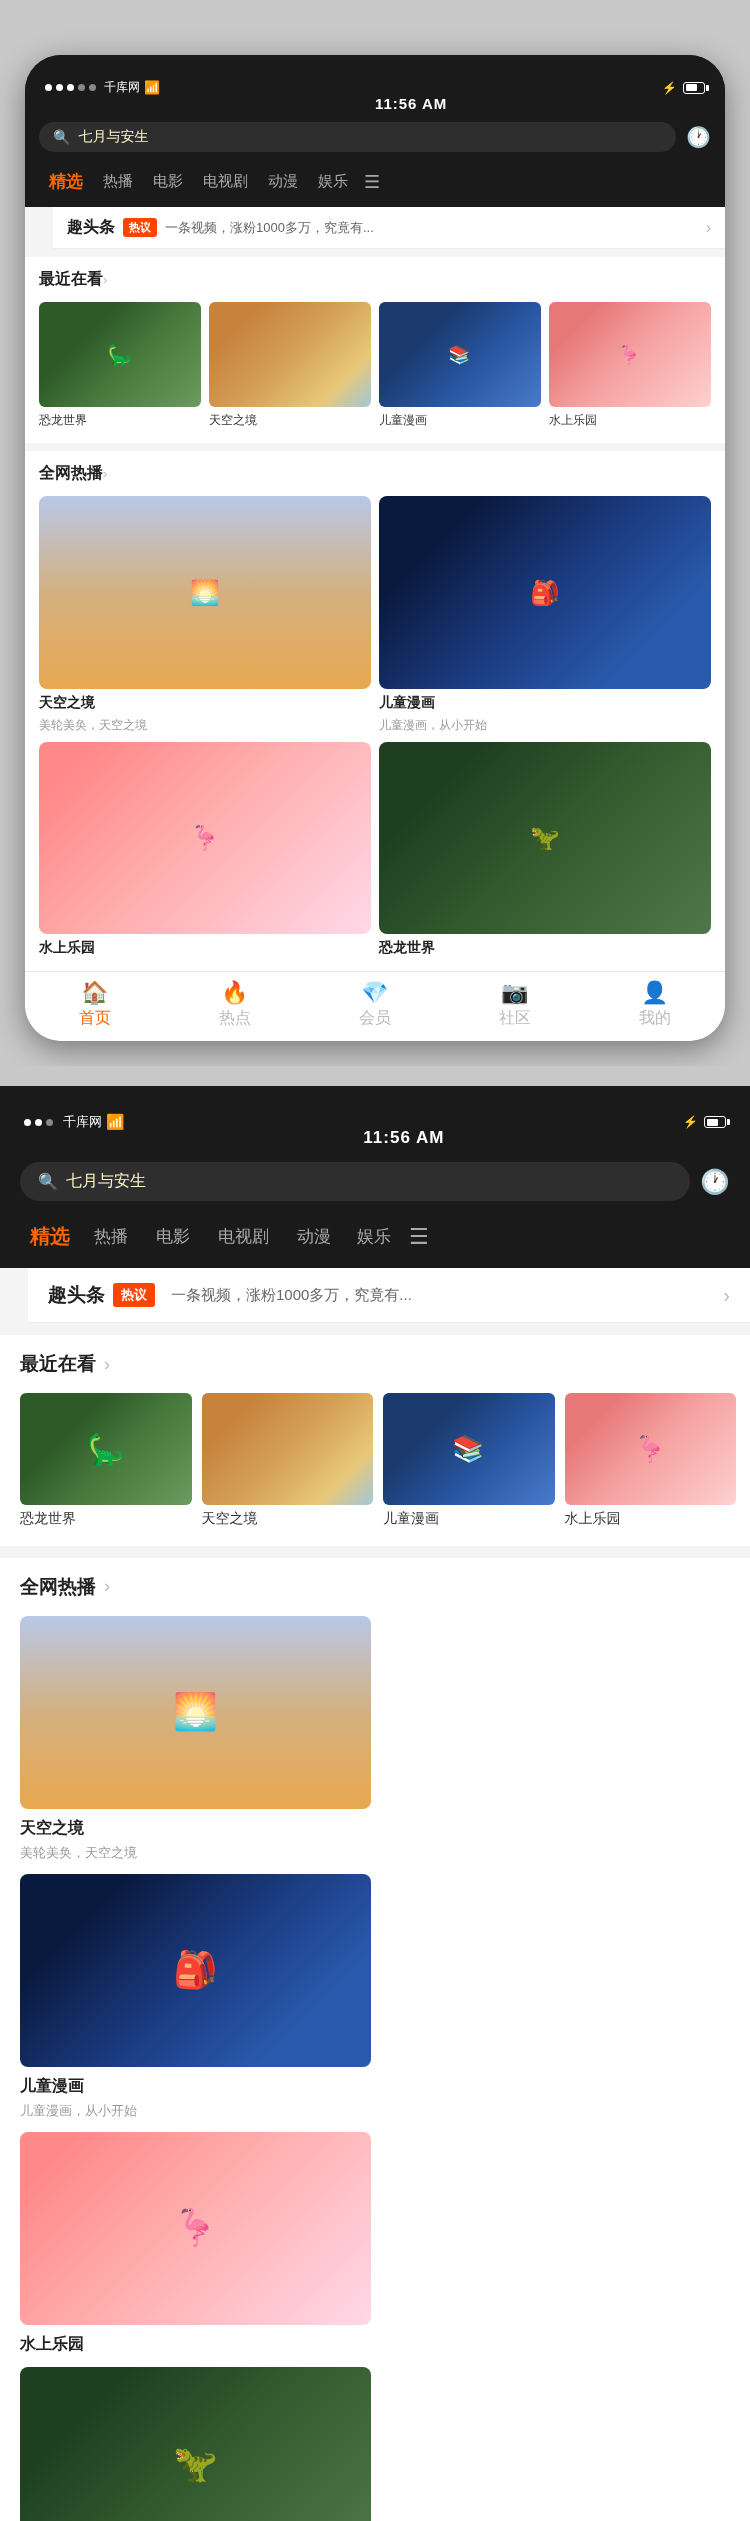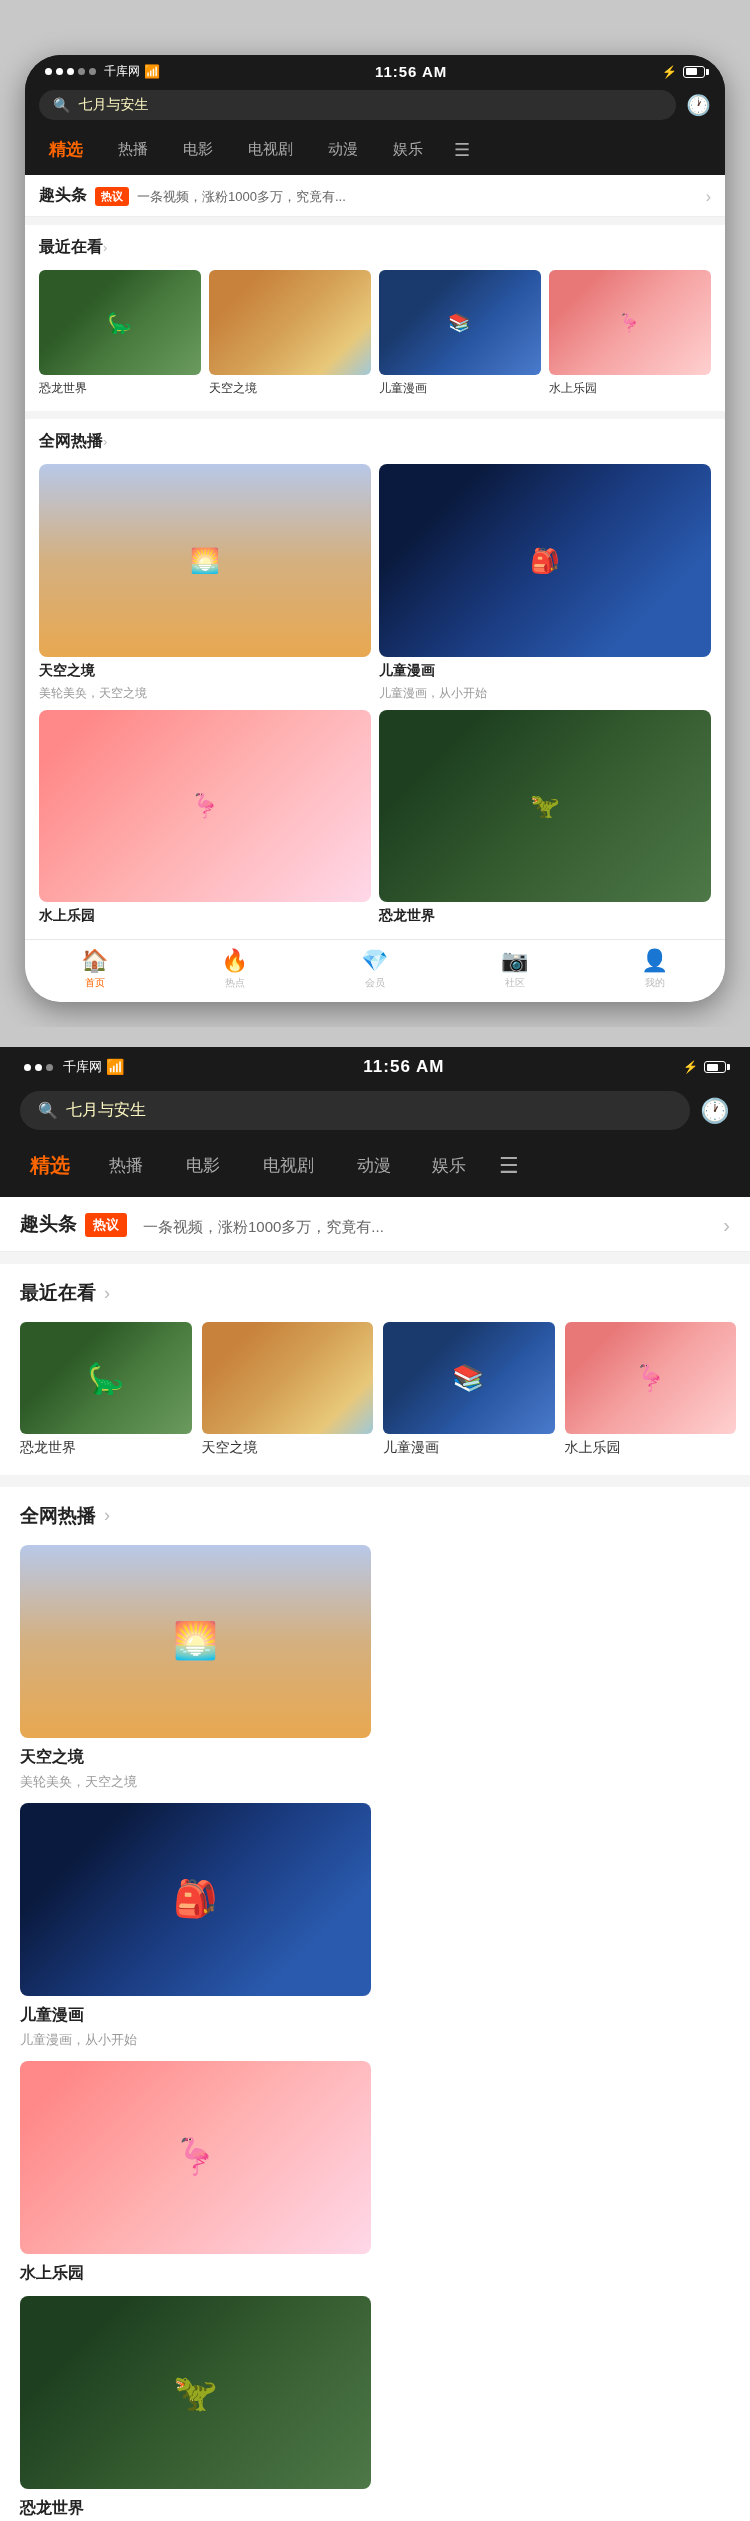--- a/index.html
+++ b/index.html
@@ -25,21 +25,21 @@
       display: flex;
       align-items: center;
       justify-content: space-between;
       padding: 8px 20px 4px;
       color: #fff;
       font-size: 13px;
     }
     .status-left { display: flex; gap: 4px; align-items: center; }
     .dot { width: 7px; height: 7px; background: #fff; border-radius: 50%; }
     .dot.dim { background: #888; }
-    .status-time { font-size: 15px; font-weight: 600; letter-spacing: 1px; }
+    .status-time { font-size: 15px; font-weight: 600; letter-spacing: 1px; margin-top: 32px; }
     .status-right { display: flex; align-items: center; gap: 6px; font-size: 12px; }
     .battery { width: 22px; height: 12px; border: 1.5px solid #fff; border-radius: 3px; position: relative; display: inline-flex; align-items: center; padding: 1.5px; }
     .battery::after { content: ''; width: 3px; height: 6px; background: #fff; border-radius: 0 1px 1px 0; position: absolute; right: -5px; top: 50%; transform: translateY(-50%); }
     .battery-fill { background: #fff; height: 100%; width: 70%; border-radius: 1px; }
 
     
     .search-bar {
       background: #1a1a1a;
       padding: 6px 14px 10px;
       display: flex;
@@ -58,21 +58,21 @@
     .search-placeholder { color: #fef9c3; font-size: 14px; }
     .search-icon-txt { color: #888; font-size: 14px; }
     .clock-icon { color: #bbb; font-size: 20px; }
 
     
     .nav-tabs {
       background: #1a1a1a;
       display: flex;
       align-items: center;
       padding: 4px 14px 10px;
-      gap: 15px;
+      gap: 0;
     }
     .nav-tab {
       color: #aaa;
       font-size: 15px;
       padding: 4px 10px;
       cursor: pointer;
       white-space: nowrap;
     }
     .nav-tab.active {
       color: #ff6600;
@@ -84,24 +84,25 @@
     
     .content-area {
       background: #f4f4f4;
       min-height: 400px;
     }
 
     
     .trending-bar {
       background: #fff;
       display: flex;
-      align-items: flex-end;
+      align-items: center;
       padding: 10px 14px;
       border-bottom: 1px solid #eee;
       gap: 8px;
+      margin-left: 28px;
     }
     .trending-title { font-size: 16px; font-weight: 700; color: #222; }
     .hot-badge {
       background: #ff4400;
       color: #fff;
       font-size: 11px;
       padding: 2px 6px;
       border-radius: 3px;
       font-weight: 600;
     }
@@ -175,21 +176,21 @@
     }
     .bottom-nav-item {
       display: flex;
       flex-direction: column;
       align-items: center;
       gap: 2px;
       cursor: pointer;
     }
     .bottom-nav-icon { font-size: 22px; color: #bbb; }
     .bottom-nav-icon.active { color: #ff6600; }
-    .bottom-nav-label { font-size: 10px; color: #bbb; }
+    .bottom-nav-label { font-size: 16px; color: #bbb; }
     .bottom-nav-label.active { color: #ff6600; }
 
     
     .bg-dinosaur { background: linear-gradient(135deg, #2d5a27 30%, #4a7c3f 60%, #6b9b5e 100%); }
     .bg-sky { background: linear-gradient(135deg, #c8823c 20%, #d4a055 50%, #e8c87a 80%, #a0c8d8 100%); }
     .bg-kids { background: linear-gradient(135deg, #1a3a6e 30%, #2855a0 60%, #4a7acc 100%); }
     .bg-waterpark { background: linear-gradient(135deg, #e87878 20%, #f5a0a0 50%, #ffd0d0 100%); }
     .bg-sky2 { background: linear-gradient(180deg, #b8c8e8 0%, #d4b080 50%, #e8a850 100%); }
     .bg-kids2 { background: linear-gradient(135deg, #0a1a3e 20%, #1a3a7e 50%, #2a5aae 80%); }
     .bg-waterpark2 { background: linear-gradient(135deg, #ff8888 10%, #ffb0b0 50%, #ffd8e8 100%); }

